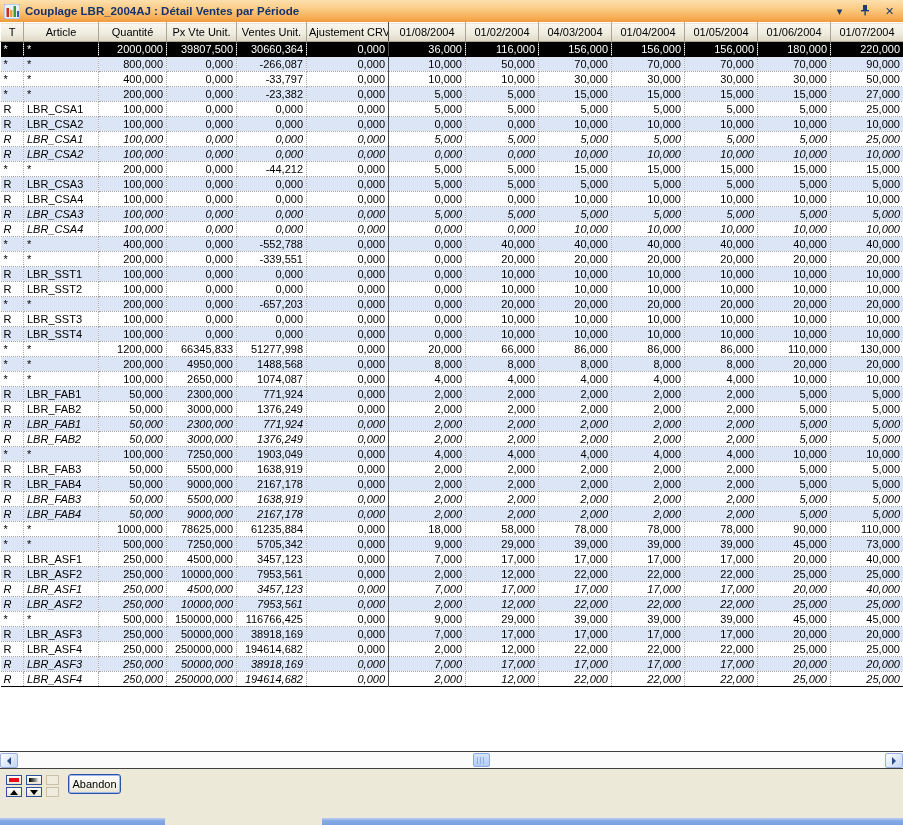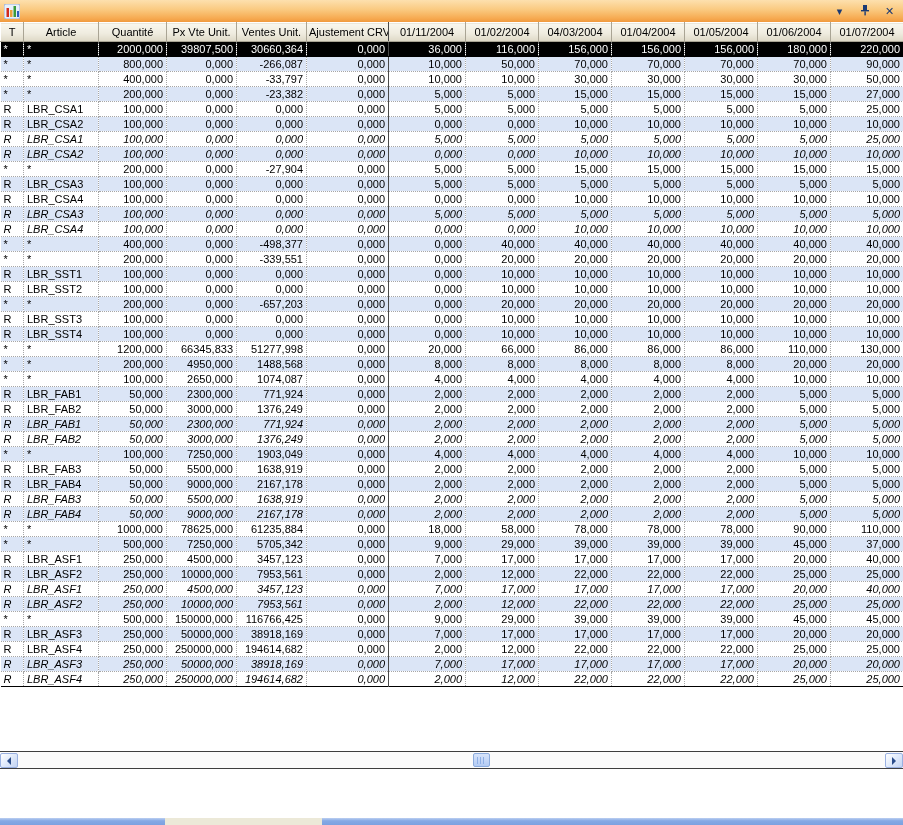--- a/index.html
+++ b/index.html
@@ -81,20 +81,21 @@
   <div class="titlebar">
     <span class="title-icon">
       <svg width="16" height="15" viewBox="0 0 16 15">
         <rect x="0" y="0" width="16" height="15" rx="2" fill="#e8f0fb" stroke="#9ab0d8"></rect>
         <rect x="2.5" y="4" width="2.5" height="9" fill="#d22a1e"></rect>
         <rect x="6" y="6" width="2.5" height="7" fill="#e9a13b"></rect>
         <rect x="9.5" y="2" width="2.5" height="11" fill="#3a9a3a"></rect>
         <rect x="13" y="7" width="2" height="6" fill="#2f5fbe"></rect>
       </svg>
     </span>
+    <span class="title-text">Couplage LBR_2004AJ : Détail Ventes par Période</span>
     <span class="titlebar-buttons">
       <span class="tb-btn">
         <span>▾</span>
       </span>
       <span class="tb-btn">
         <span>
           <svg width="10" height="11" viewBox="0 0 10 11">
             <path d="M3 0 h4 v5 h-4 Z" fill="#1b3a74"></path>
             <rect x="1" y="5" width="8" height="1.4" fill="#1b3a74"></rect>
             <rect x="4.4" y="6.4" width="1.4" height="4" fill="#1b3a74"></rect>
@@ -124,21 +125,21 @@
         <col style="width:73px">
     </colgroup>
     <thead>
       <tr id="header-row">
           <th>T</th>
           <th>Article</th>
           <th>Quantité</th>
           <th>Px Vte Unit.</th>
           <th>Ventes Unit.</th>
           <th class="col-freeze">Ajustement CRV</th>
-          <th>01/11/2004</th>
+          <th>01/08/2004</th>
           <th>01/02/2004</th>
           <th>04/03/2004</th>
           <th>01/04/2004</th>
           <th>01/05/2004</th>
           <th>01/06/2004</th>
           <th>01/07/2004</th>
         </tr>
     </thead>
     <tbody id="grid-body">
         <tr class="row-selected">
@@ -259,21 +260,21 @@
           <td class="c-num">10,000</td>
           <td class="c-num">10,000</td>
           <td class="c-num">10,000</td>
           <td class="c-num">10,000</td>
         </tr>
         <tr class="row-white">
           <td class="c-text">*</td>
           <td class="c-text">*</td>
           <td class="c-num">200,000</td>
           <td class="c-num">0,000</td>
-          <td class="c-num">-27,904</td>
+          <td class="c-num">-44,212</td>
           <td class="c-num col-freeze">0,000</td>
           <td class="c-num">5,000</td>
           <td class="c-num">5,000</td>
           <td class="c-num">15,000</td>
           <td class="c-num">15,000</td>
           <td class="c-num">15,000</td>
           <td class="c-num">15,000</td>
           <td class="c-num">15,000</td>
         </tr>
         <tr class="row-blue">
@@ -334,21 +335,21 @@
           <td class="c-num">10,000</td>
           <td class="c-num">10,000</td>
           <td class="c-num">10,000</td>
           <td class="c-num">10,000</td>
         </tr>
         <tr class="row-blue">
           <td class="c-text">*</td>
           <td class="c-text">*</td>
           <td class="c-num">400,000</td>
           <td class="c-num">0,000</td>
-          <td class="c-num">-498,377</td>
+          <td class="c-num">-552,788</td>
           <td class="c-num col-freeze">0,000</td>
           <td class="c-num">0,000</td>
           <td class="c-num">40,000</td>
           <td class="c-num">40,000</td>
           <td class="c-num">40,000</td>
           <td class="c-num">40,000</td>
           <td class="c-num">40,000</td>
           <td class="c-num">40,000</td>
         </tr>
         <tr class="row-white">
@@ -642,21 +643,21 @@
           <td class="c-num">500,000</td>
           <td class="c-num">7250,000</td>
           <td class="c-num">5705,342</td>
           <td class="c-num col-freeze">0,000</td>
           <td class="c-num">9,000</td>
           <td class="c-num">29,000</td>
           <td class="c-num">39,000</td>
           <td class="c-num">39,000</td>
           <td class="c-num">39,000</td>
           <td class="c-num">45,000</td>
-          <td class="c-num">37,000</td>
+          <td class="c-num">73,000</td>
         </tr>
         <tr class="row-white">
           <td class="c-text">R</td>
           <td class="c-text">LBR_ASF1</td>
           <td class="c-num">250,000</td>
           <td class="c-num">4500,000</td>
           <td class="c-num">3457,123</td>
           <td class="c-num col-freeze">0,000</td>
           <td class="c-num">7,000</td>
           <td class="c-num">17,000</td>
@@ -796,19 +797,36 @@
         </svg>
     </div>
     <div class="hs-thumb"></div>
     <div class="hs-btn hs-right">
       <svg width="6" height="8" viewBox="0 0 6 8">
           <path d="M1 0 L5 4 L1 8 Z" fill="#2b4d8c"></path>
         </svg>
     </div>
   </div>
 
+  <div class="bottom-panel">
+    <div class="nav-btn" style="left:6px;top:6px;">
+      <span class="bar-red"></span>
+    </div>
+    <div class="nav-btn" style="left:26px;top:6px;">
+      <span class="bar-grad"></span>
+    </div>
+    <div class="nav-btn disabled" style="left:46px;top:6px;width:13px;"></div>
+    <div class="nav-btn" style="left:6px;top:18px;">
+      <span class="tri-up"></span>
+    </div>
+    <div class="nav-btn" style="left:26px;top:18px;">
+      <span class="tri-down"></span>
+    </div>
+    <div class="nav-btn disabled" style="left:46px;top:18px;width:13px;"></div>
+    <button class="abandon-btn">Abandon</button>
+  </div>
 
   <div class="taskbar">
     <div class="tb-seg" style="left:0;width:165px;"></div>
     <div class="tb-seg" style="left:322px;width:581px;"></div>
   </div>
 
 </div>
 
 </body></html>

